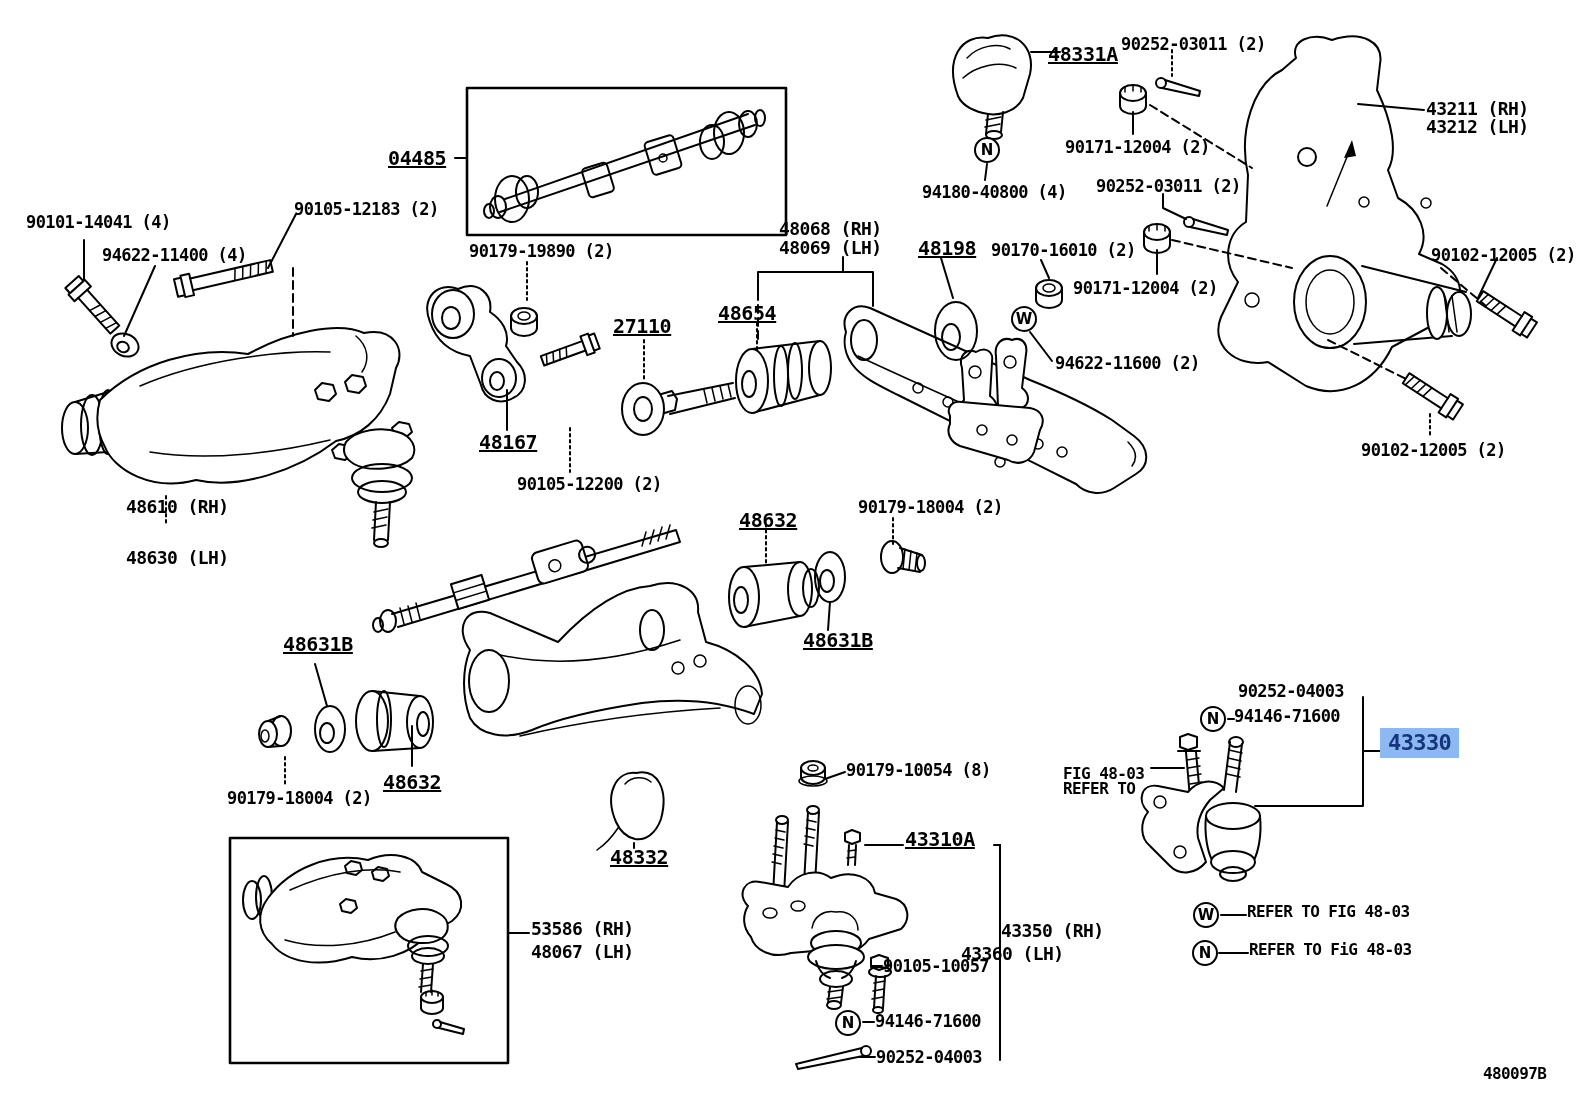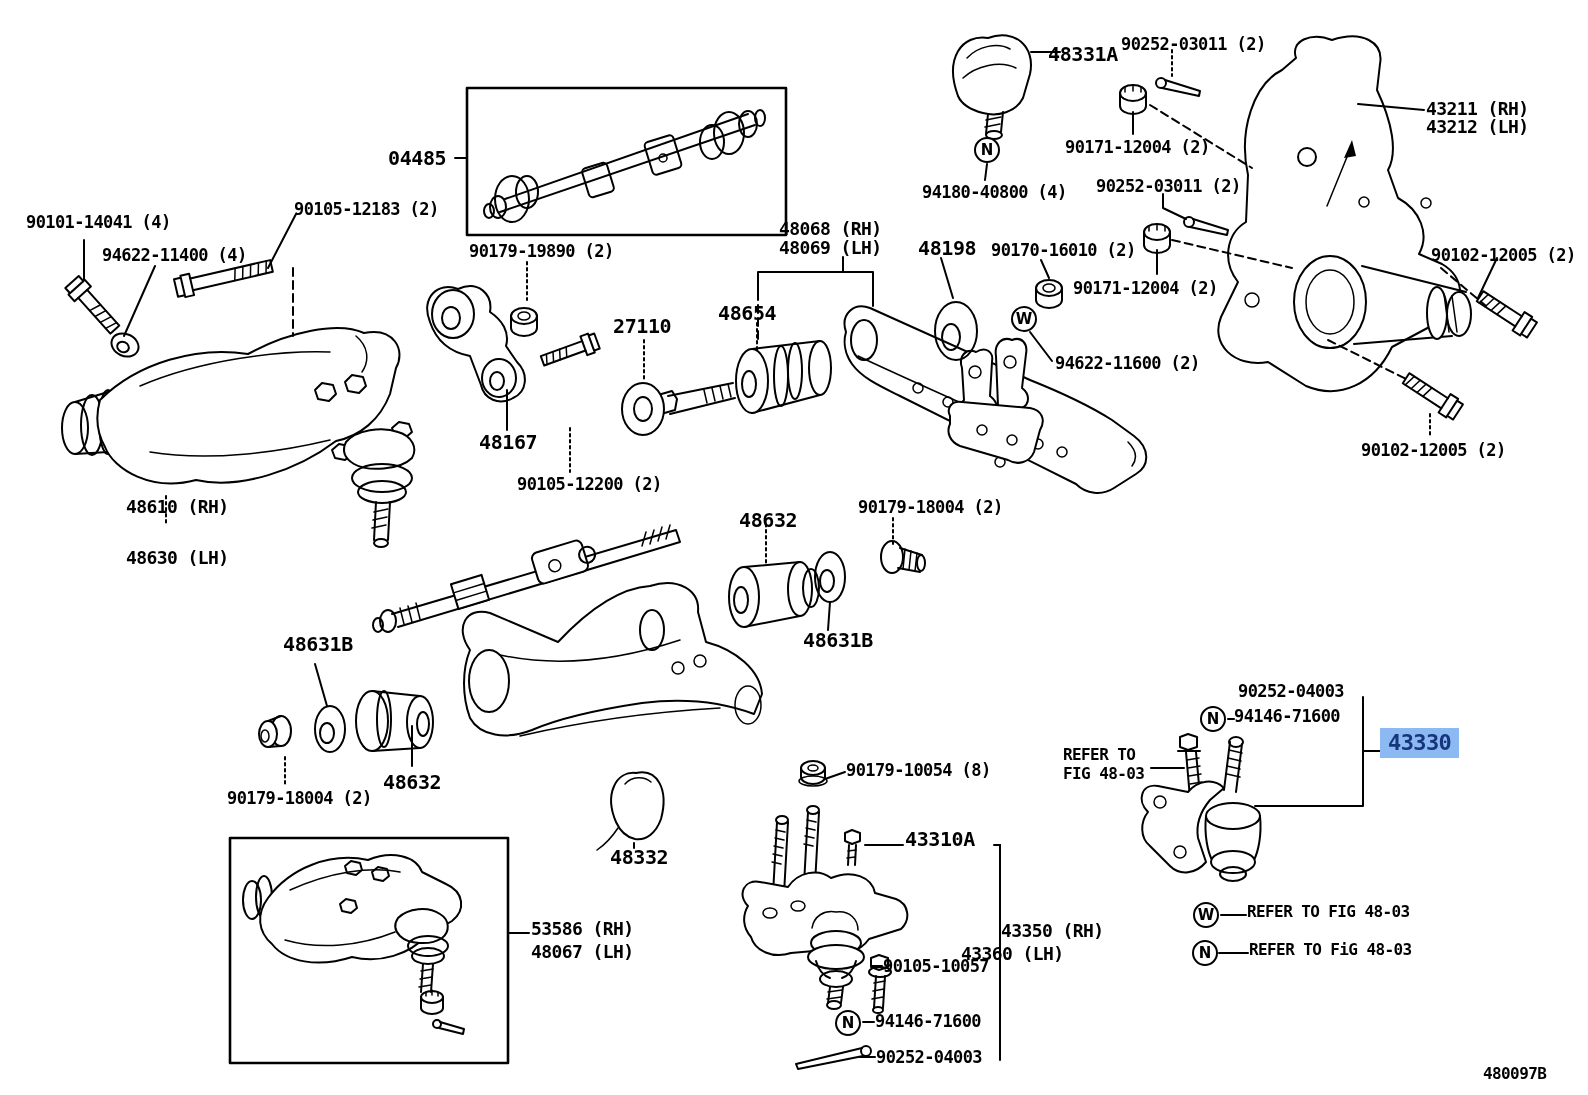--- a/index.html
+++ b/index.html
@@ -9,21 +9,21 @@
   svg *{stroke:#000;stroke-width:2;fill:none;stroke-linecap:round;stroke-linejoin:round;}
   svg .f{fill:#fff;}
   svg .blk{fill:#000;stroke:none;}
   svg .thin{stroke-width:1.5;}
   svg .bold{stroke-width:2.6;}
   svg .dash{stroke-dasharray:8 5;stroke-width:1.7;}
   svg .dot{stroke-dasharray:2.5 3.5;stroke-width:1.7;}
   .lbl{position:absolute;font:bold 17px "DejaVu Sans Mono",monospace;letter-spacing:-0.6px;
        color:#000;white-space:nowrap;z-index:3;}
   .md{font-size:18px;}
-  .lg{font-size:20px;letter-spacing:-0.4px;}
+  .lg{font-size:20px;letter-spacing:-0.4px;text-decoration:underline;}
   .sm{font-size:16px;}
   .sym{position:absolute;width:26px;height:26px;border:2.4px solid #000;border-radius:50%;
        display:flex;align-items:center;justify-content:center;background:#fff;box-sizing:border-box;
        font:bold 15px "DejaVu Sans","Liberation Sans",sans-serif;z-index:3;}
   .hl{background:#8db9f3;color:#16357c;padding:2px 8px 3px;font-size:22px;z-index:4;}
 </style>
 </head>
 <body>
 
 <div class="stage">
@@ -430,21 +430,21 @@
 <div class="lbl md" style="left:531px;top:918px">53586 (RH)</div>
 <div class="lbl md" style="left:531px;top:941px">48067 (LH)</div>
 <div class="lbl lg" style="left:610px;top:845px">48332</div>
 <div class="lbl" style="left:846px;top:760px">90179-10054 (8)</div>
 <div class="lbl lg" style="left:905px;top:827px">43310A</div>
 <div class="lbl" style="left:883px;top:956px">90105-10057</div>
 <div class="lbl md" style="left:1001px;top:920px">43350 (RH)</div>
 <div class="lbl md" style="left:961px;top:943px">43360 (LH)</div>
 <div class="lbl" style="left:875px;top:1011px">94146-71600</div>
 <div class="lbl" style="left:876px;top:1047px">90252-04003</div>
-<div class="lbl sm" style="left:1063px;top:745px">REFER TO</div>
+<div class="lbl sm" style="left:1063px;top:779px">REFER TO</div>
 <div class="lbl sm" style="left:1063px;top:764px">FIG 48-03</div>
 <div class="lbl" style="left:1238px;top:681px">90252-04003</div>
 <div class="lbl" style="left:1234px;top:706px">94146-71600</div>
 <div class="lbl hl" style="left:1380px;top:728px">43330</div>
 <div class="lbl sm" style="left:1247px;top:902px">REFER TO FIG 48-03</div>
 <div class="lbl sm" style="left:1249px;top:940px">REFER TO FiG 48-03</div>
 <div class="lbl sm" style="left:1483px;top:1064px">480097B</div>
 
 <span class="sym" style="left:974px;top:137px">N</span>
 <span class="sym" style="left:1011px;top:306px">W</span>

